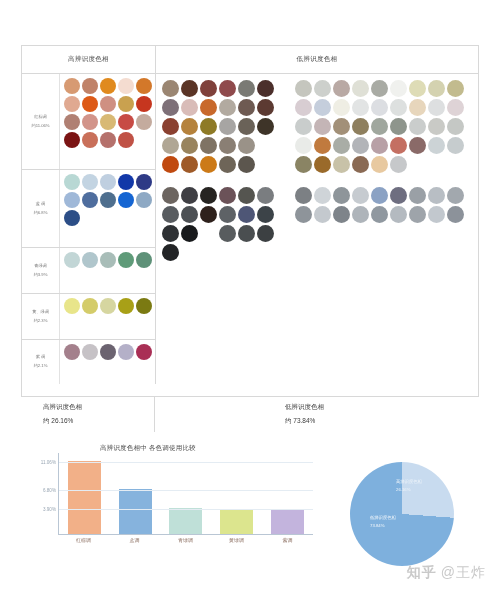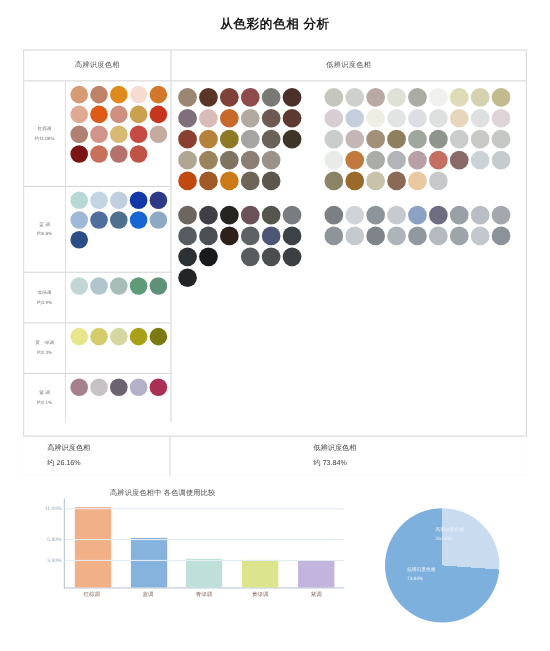--- a/index.html
+++ b/index.html
@@ -137,21 +137,20 @@
     font-size: 14px; color: #c9c9c9; letter-spacing: 1px;
     display: flex; align-items: center; gap: 4px;
   }
   .wm-logo { font-weight: bold; color: #c9c9c9; }
 </style>
 </head>
 <body>
 
 <div class="page">
 
-  <div class="title">从色彩的色相  分析</div>
 
   <div class="table">
 
     <div class="thead">
       <div class="th-left">高辨识度色相</div>
       <div class="th-right">低辨识度色相</div>
     </div>
 
     <div class="tbody">
 
@@ -423,14 +422,18 @@
     <div class="pie-label-a">
       <div>高辨识度色相</div>
       <div>26.16%</div>
     </div>
     <div class="pie-label-b">
       <div>低辨识度色相</div>
       <div>73.84%</div>
     </div>
   </div>
 
+  <div class="watermark">
+    <span class="wm-logo">知乎</span>
+    <span>@王炸</span>
+  </div>
 
 </div>
 
 </body></html>

